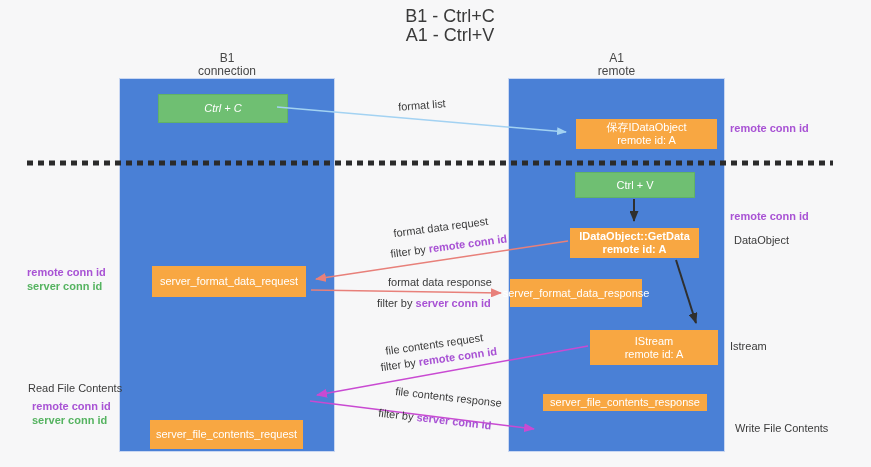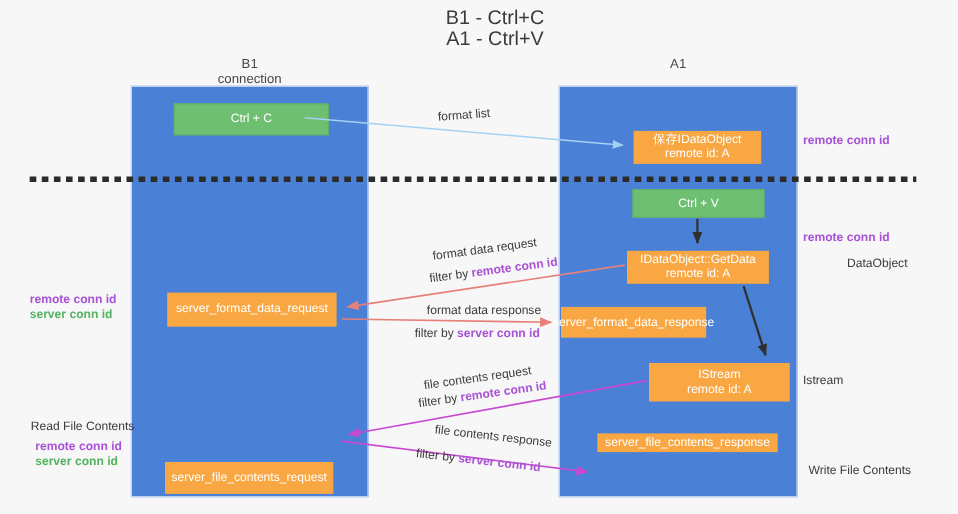--- a/index.html
+++ b/index.html
@@ -21,24 +21,24 @@
 
   svg.overlay{position:absolute;left:0;top:0;width:871px;height:467px;
               pointer-events:none;z-index:5;}
 
   .box{position:absolute;z-index:4;display:flex;flex-direction:column;align-items:center;
        justify-content:center;color:#ffffff;font-size:11px;line-height:13px;
        text-align:center;box-sizing:border-box;white-space:nowrap;}
   .box.green{background:#6fbf72;border:1px solid #61b266;}
   .box.orange{background:#f8a742;}
 
-  .b-ctrl-c{left:158px;top:94px;width:141px;height:29px;}
-  .b-save{left:576px;top:119px;width:116px;height:30px;}
+  .b-ctrl-c{left:158px;top:94px;width:130px;height:29px;font-style:italic;}
+  .b-save{left:576px;top:119px;width:141px;height:30px;}
   .b-ctrl-v{left:575px;top:172px;width:120px;height:26px;}
-  .b-getdata{left:570px;top:228px;width:129px;height:30px;}
+  .b-getdata{left:570px;top:228px;width:129px;height:30px;font-weight:bold;}
   .b-fmt-resp{left:510px;top:279px;width:132px;height:28px;}
   .b-istream{left:590px;top:330px;width:128px;height:35px;}
   .b-fmt-req{left:152px;top:266px;width:154px;height:31px;}
   .b-file-req{left:150px;top:383px;width:153px;height:29px;margin-top:37px;}
   .b-file-resp{left:543px;top:394px;width:164px;height:17px;}
 
   .slabel{position:absolute;font-size:11px;white-space:nowrap;z-index:6;color:#3b3b3b;}
   .purple{color:#a852d4;font-weight:bold;}
   .greentxt{color:#55b360;font-weight:bold;}
 
@@ -57,20 +57,21 @@
     <div>B1 - Ctrl+C</div>
     <div>A1 - Ctrl+V</div>
   </div>
 
   <div class="lane-header left">
     <div>B1</div>
     <div>connection</div>
   </div>
   <div class="lane-header right">
     <div>A1</div>
+    <div>remote</div>
   </div>
 
   <div class="lane left"></div>
   <div class="lane right"></div>
 
   <div class="box green b-ctrl-c">
     <span>Ctrl + C</span>
   </div>
 
   <div class="box orange b-save">
@@ -109,21 +110,21 @@
   </div>
 
   <div class="slabel purple" style="left:27px;top:266px;">remote conn id</div>
   <div class="slabel greentxt" style="left:27px;top:280px;">server conn id</div>
   <div class="slabel" style="left:28px;top:382px;">Read File Contents</div>
   <div class="slabel purple" style="left:32px;top:400px;">remote conn id</div>
   <div class="slabel greentxt" style="left:32px;top:414px;">server conn id</div>
 
   <div class="slabel purple" style="left:730px;top:122px;">remote conn id</div>
   <div class="slabel purple" style="left:730px;top:210px;">remote conn id</div>
-  <div class="slabel" style="left:770px;top:234px;">DataObject</div>
+  <div class="slabel" style="left:734px;top:234px;">DataObject</div>
   <div class="slabel" style="left:730px;top:340px;">Istream</div>
   <div class="slabel" style="left:735px;top:422px;">Write File Contents</div>
 
   <div class="alabel rot-fl" style="left:398px;top:99px;">format list</div>
 
   <div class="alabel rot-up" style="left:393px;top:221px;">format data request</div>
   <div class="alabel rot-up" style="left:390px;top:240px;">
     <span>filter by </span><span class="purple">remote conn id</span>
   </div>
 

